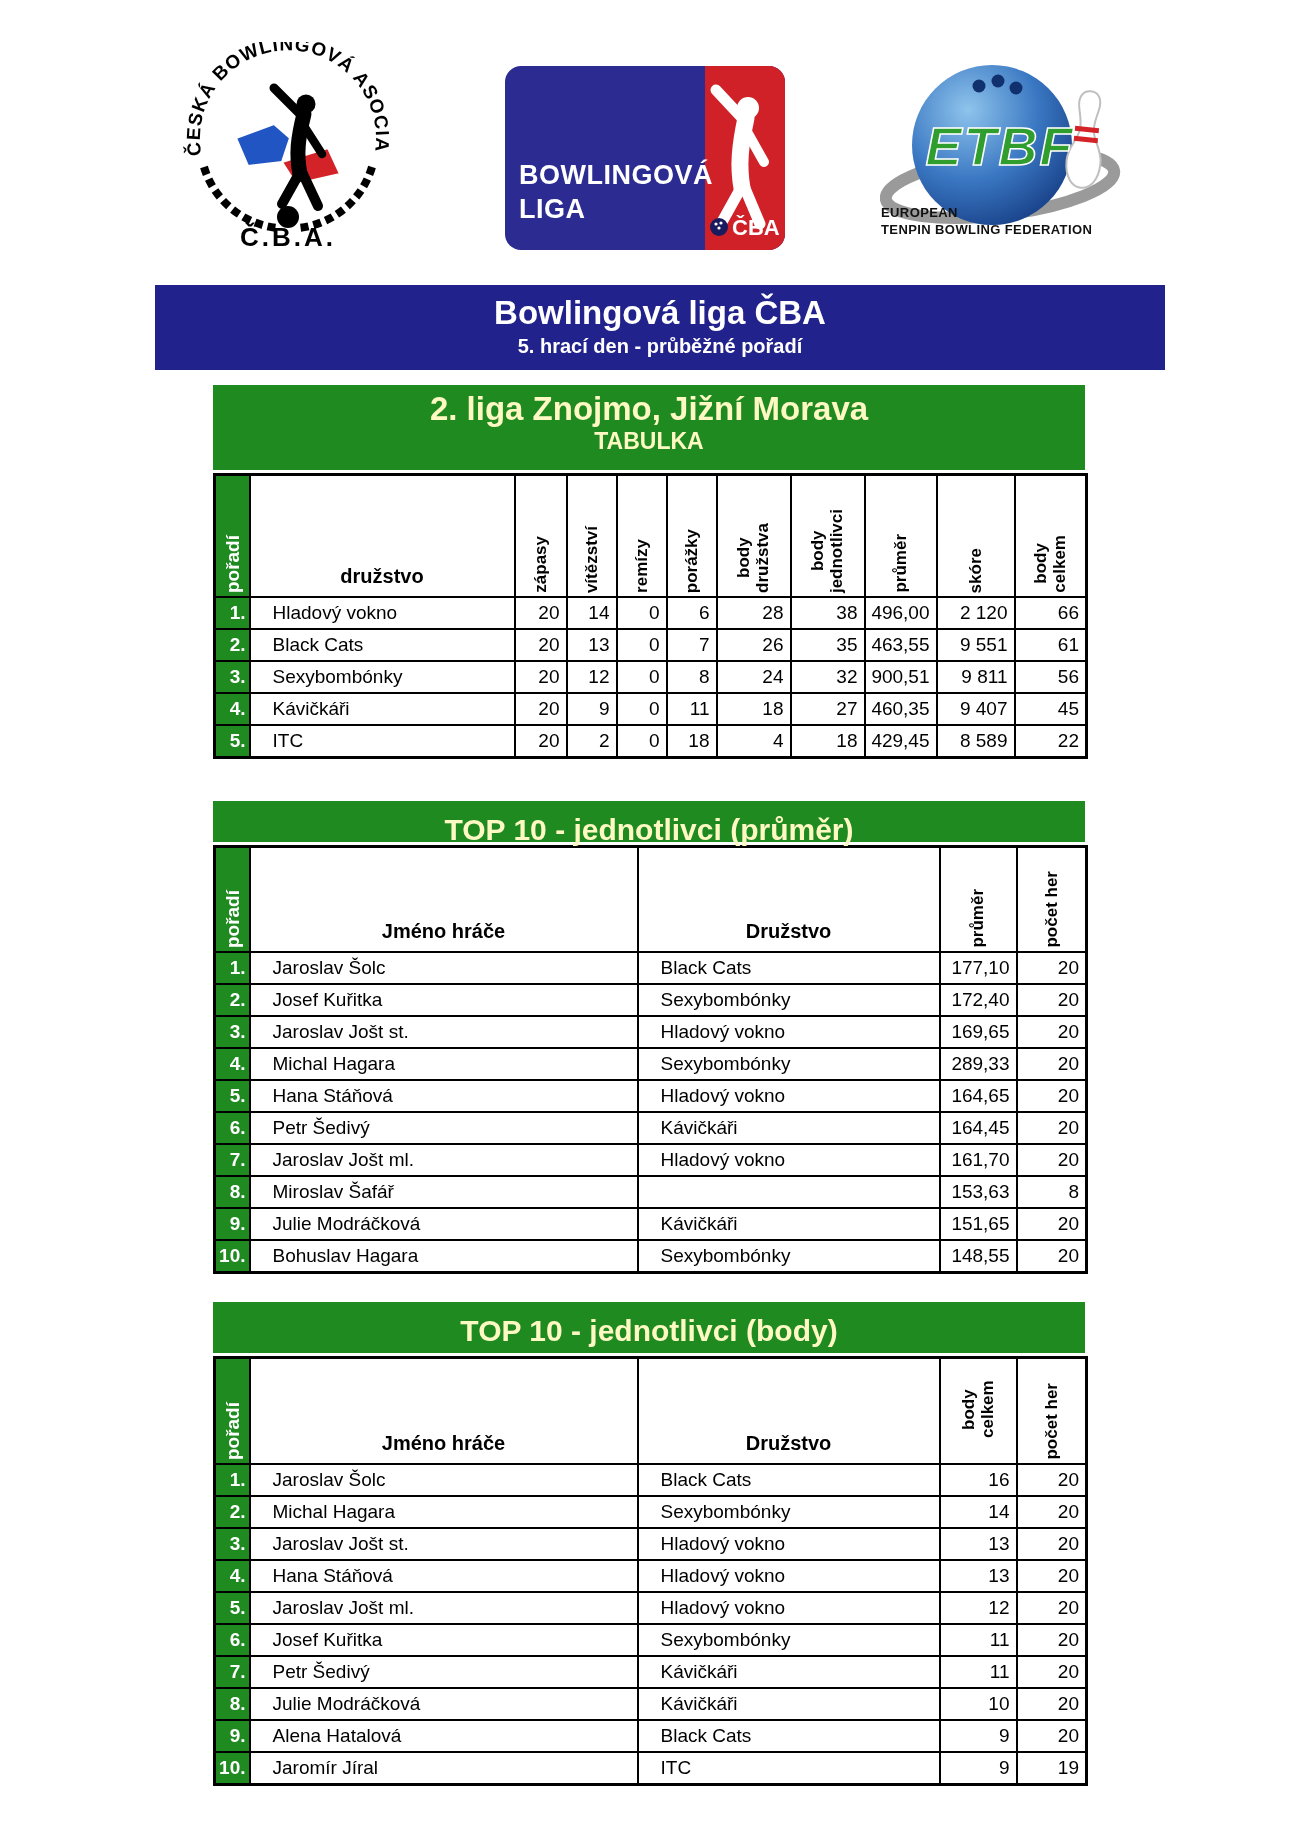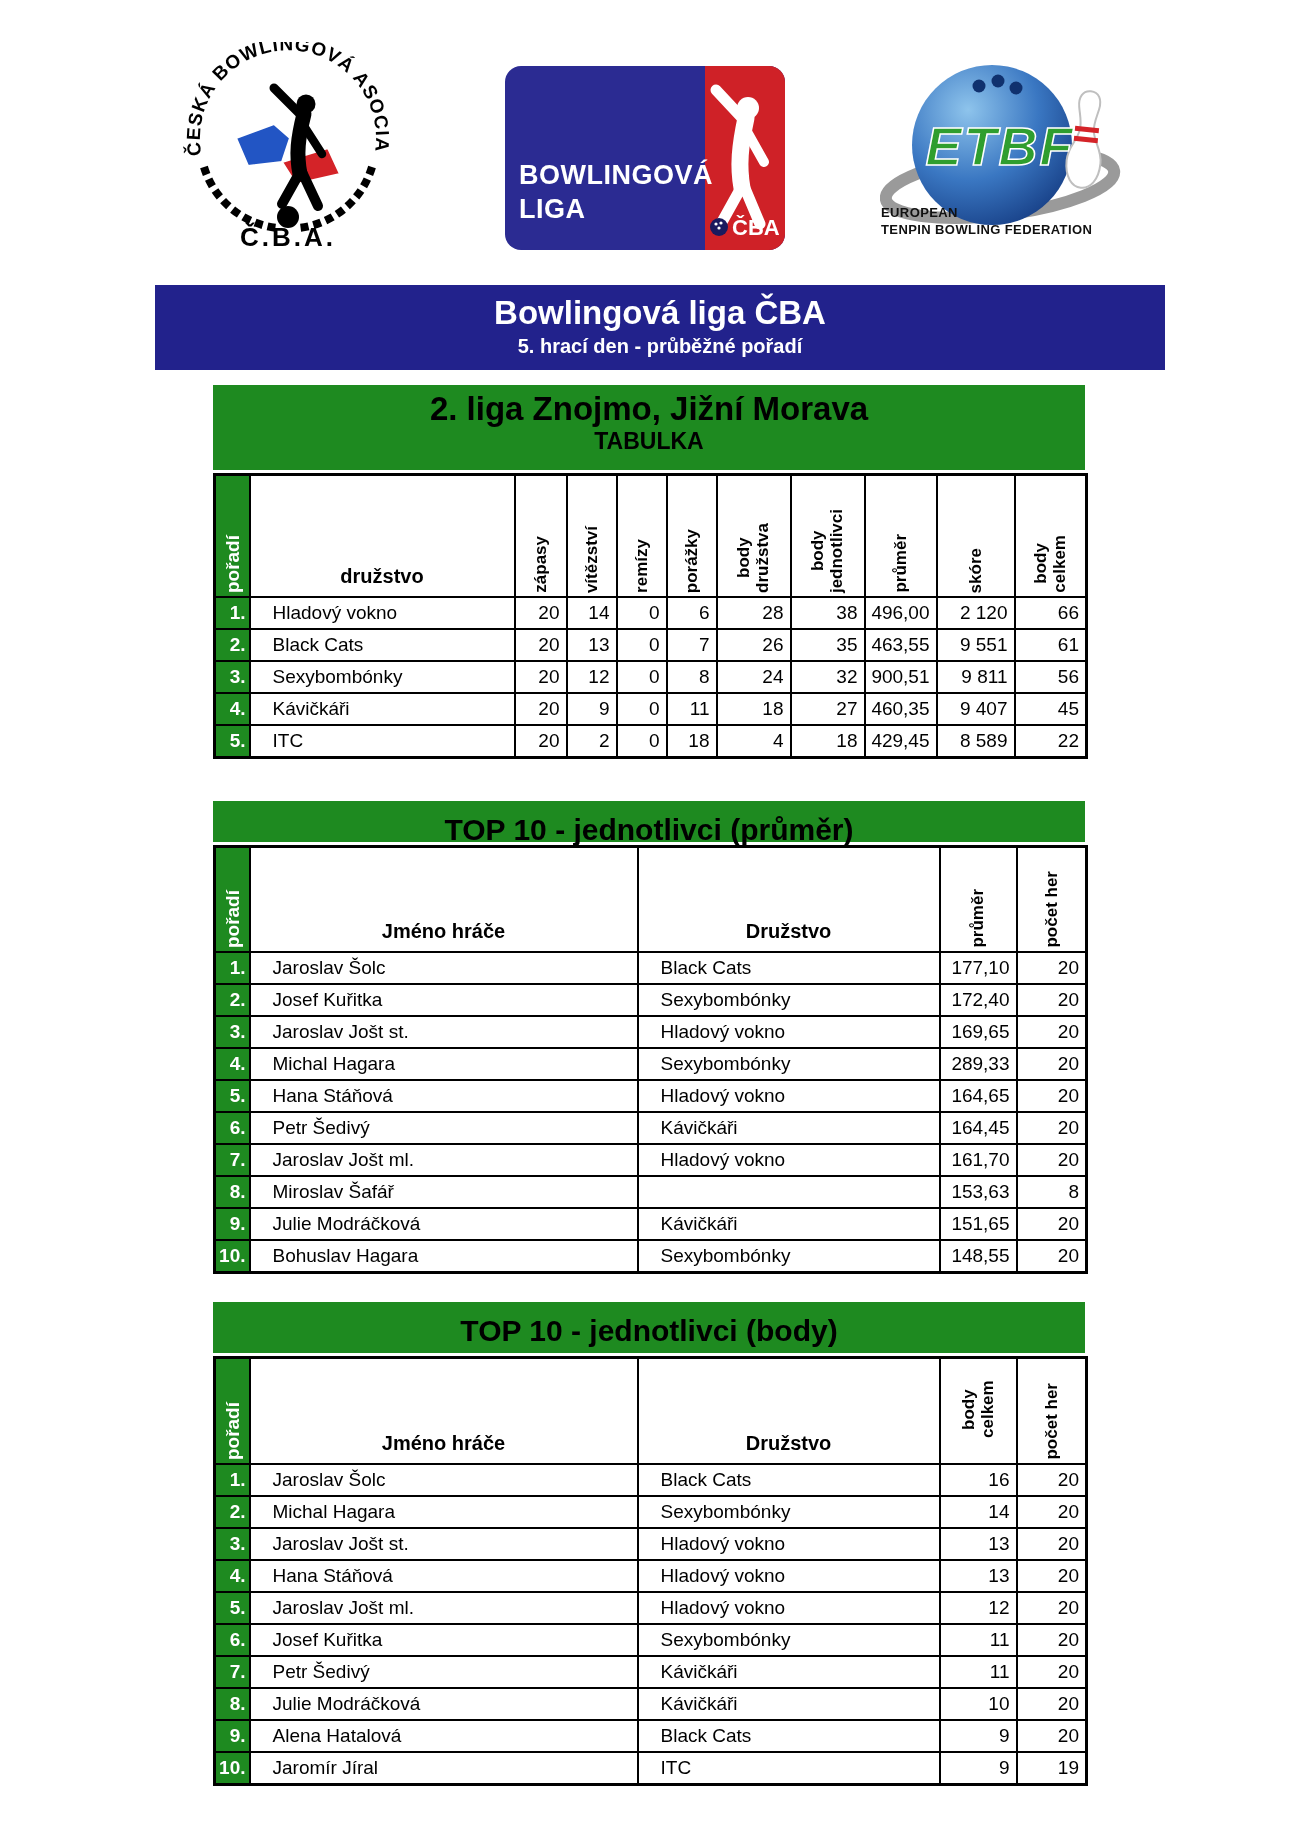--- a/index.html
+++ b/index.html
@@ -18,21 +18,21 @@
   
   .banner{
     position:absolute;left:155px;top:268px;width:1010px;height:85px;
     background:#22228c;text-align:center;color:#fff;margin-top:17px;
   }
   .banner-title{font-size:33px;font-weight:bold;padding-top:9px;}
   .banner-subtitle{font-size:20px;font-weight:bold;padding-top:3px;}
   
   .content{position:absolute;left:213px;top:385px;width:872px;}
   .band{
-    background:#1e8a20;color:#000000;text-align:center;margin-bottom:3px;
+    background:#1e8a20;color:#fef9c3;text-align:center;margin-bottom:3px;
   }
   .t1band{height:85px;}
   .t2band{height:41px;margin-top:42px;}
   .t3band{height:51px;margin-top:28px;}
   .band-title{font-size:33px;font-weight:bold;padding-top:5px;line-height:38px;}
   .t2band .band-title,.t3band .band-title{font-size:30px;line-height:34px;padding-top:12px;}
   .band-sub{font-size:23px;font-weight:bold;line-height:26px;}
   table{
     border-collapse:collapse;table-layout:fixed;width:872px;
     border:3px solid #000;background:#fff;

